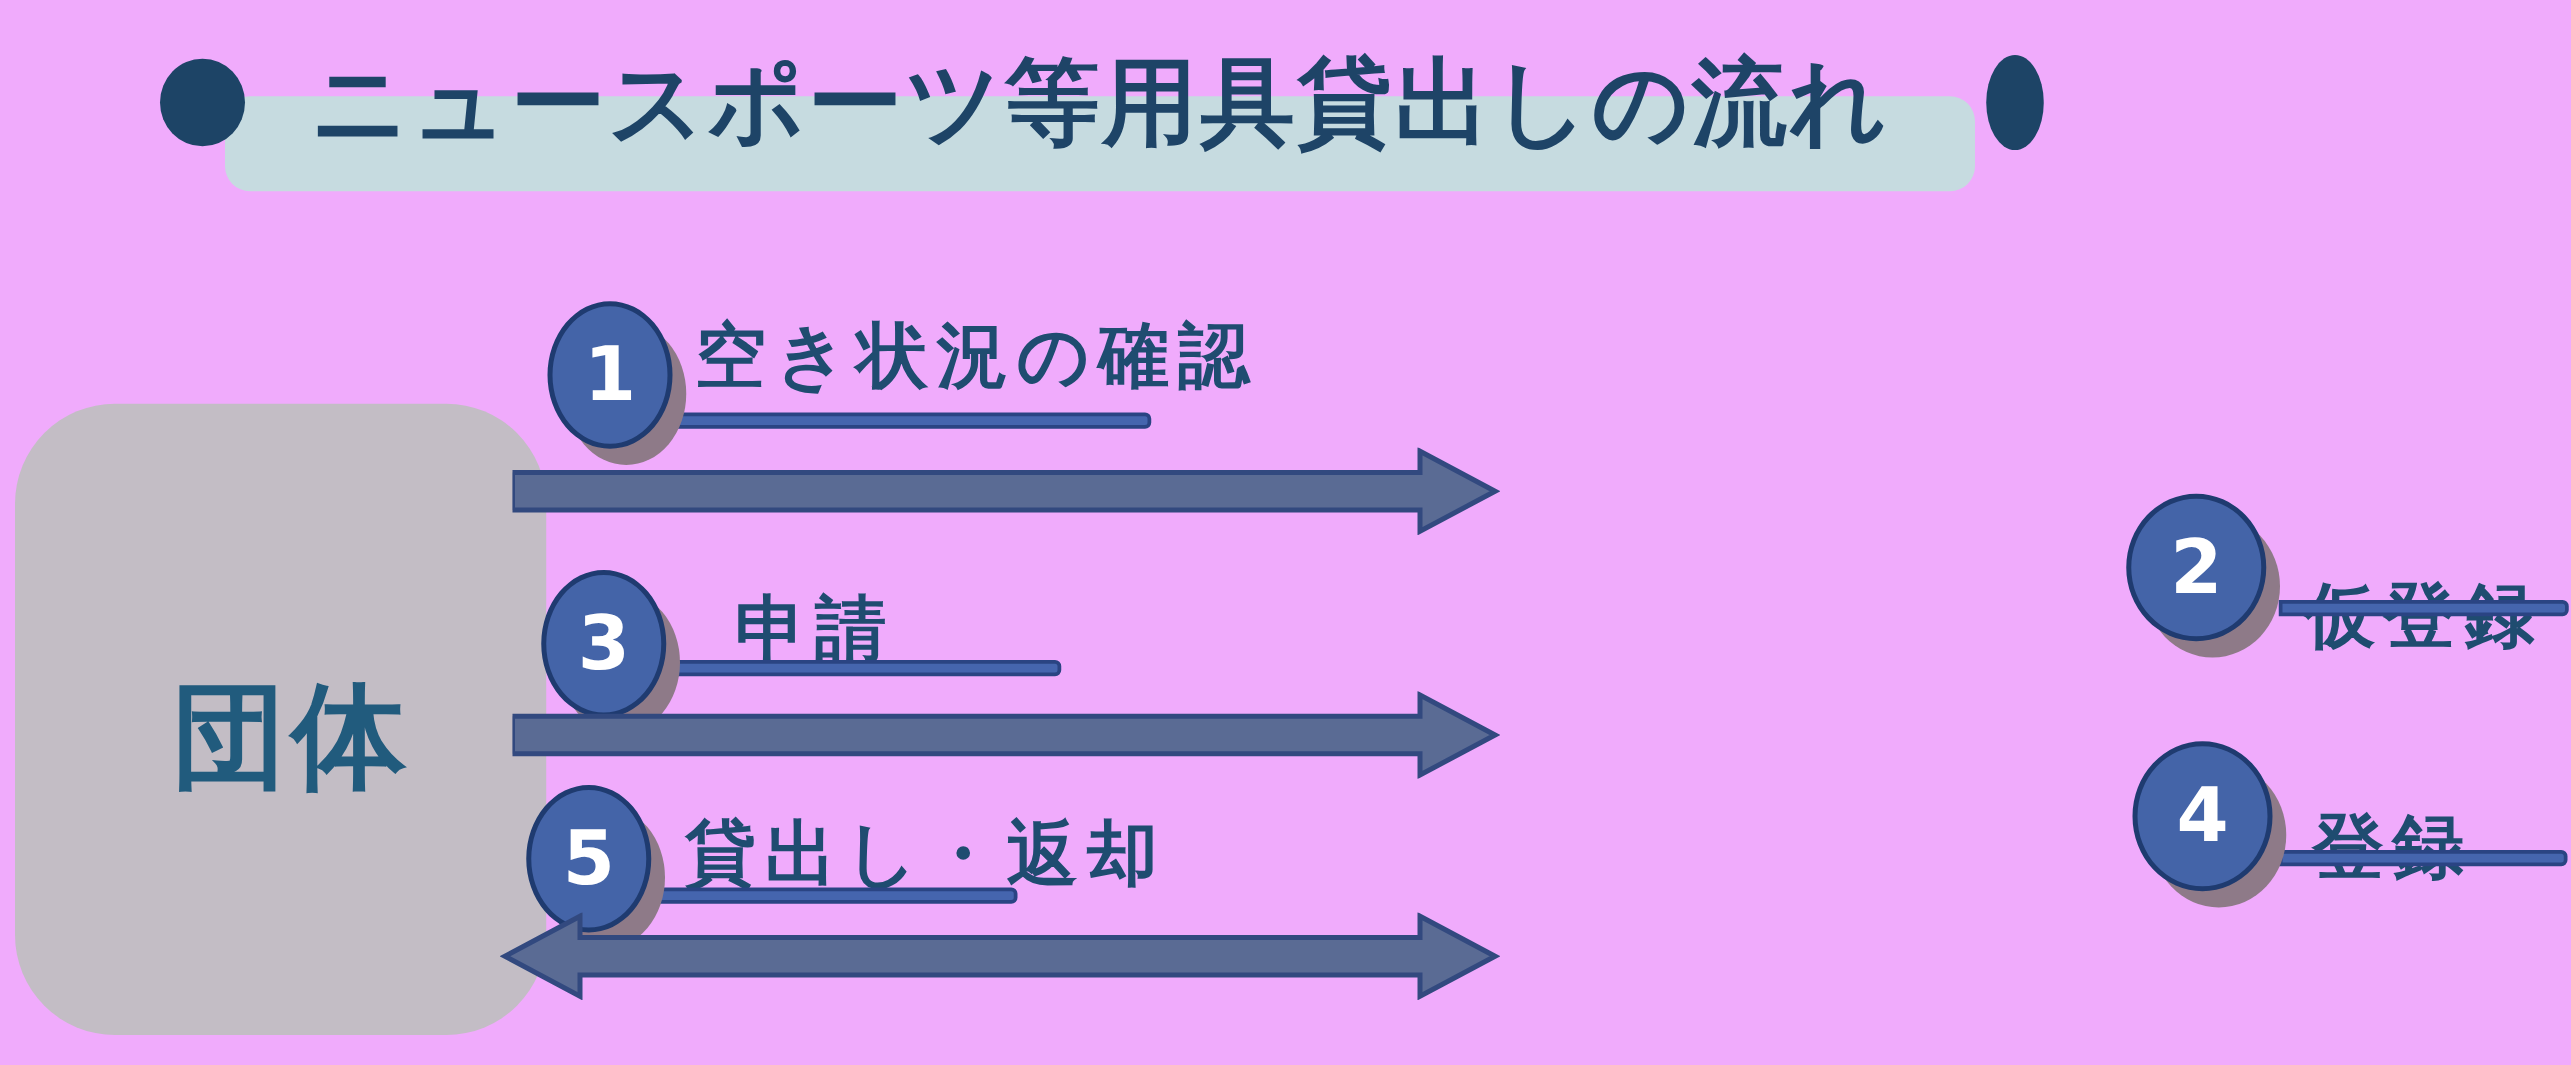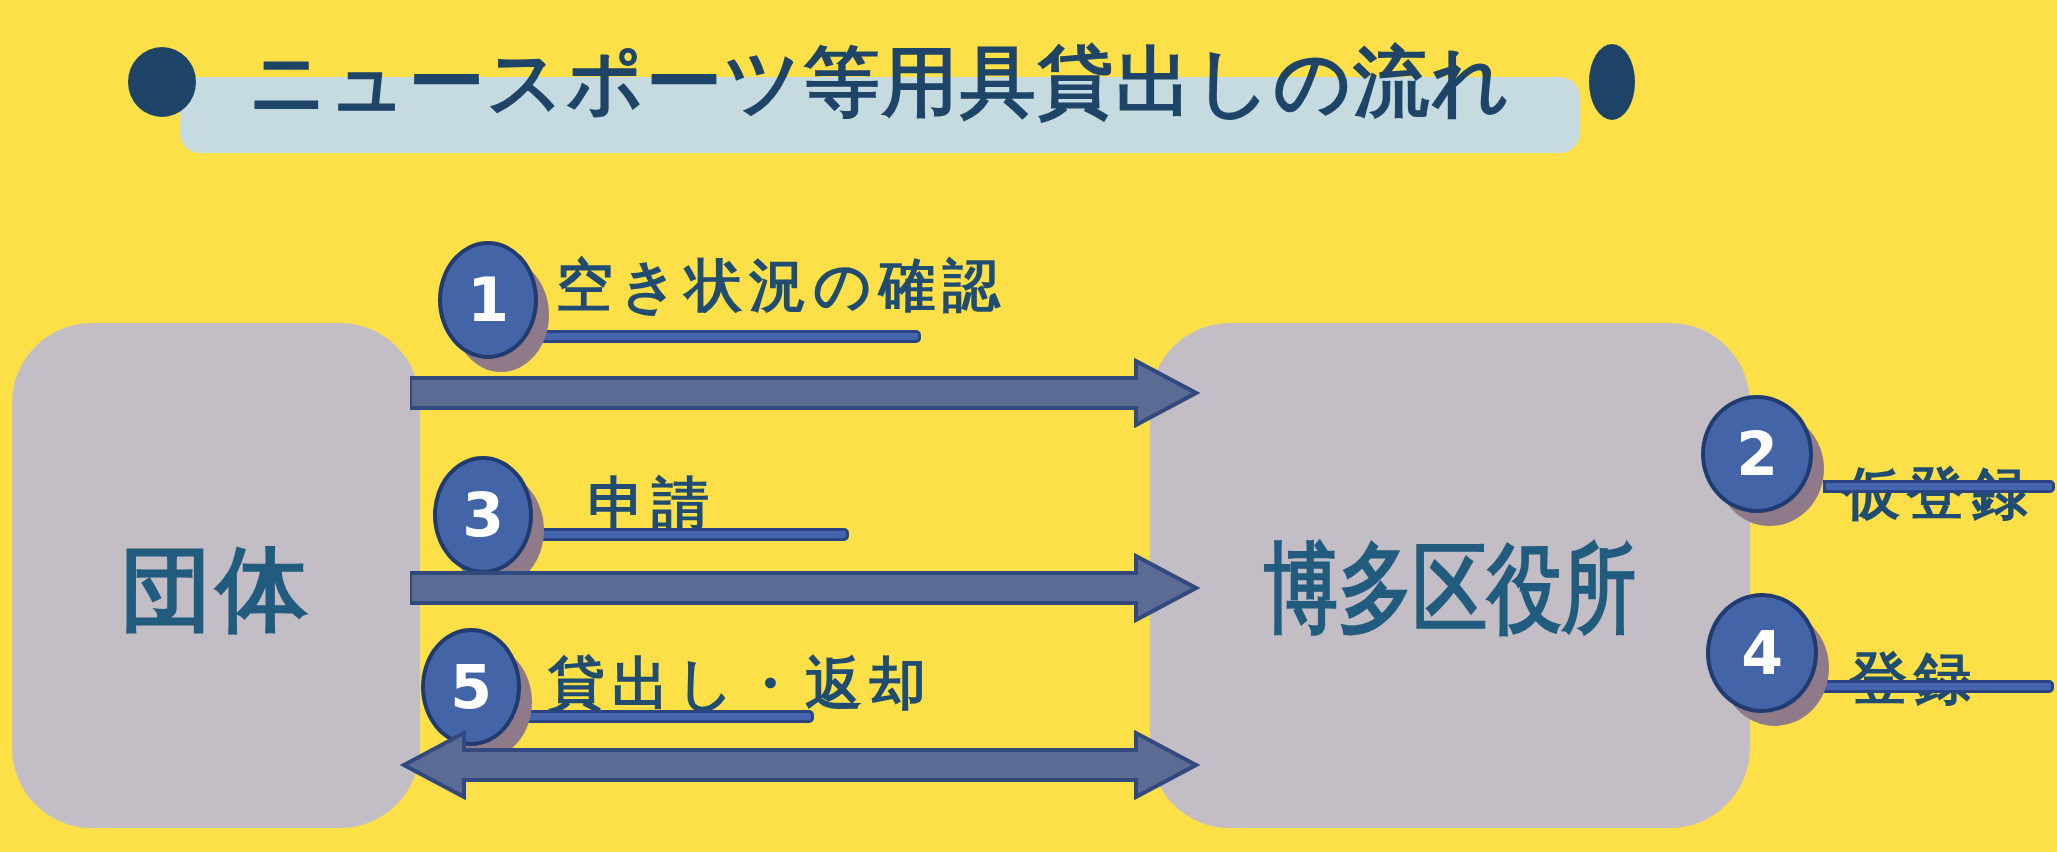--- a/index.html
+++ b/index.html
@@ -1,36 +1,36 @@
 <!DOCTYPE html>
 <html style="--banner: #C6DBE0; --bullet: #1D4466; --title-text: #1E4467; --box-fill: #C3BDC5; --box-text: #215B7D; --arrow-fill: #5A6B94; --arrow-border: #32497F; --circle-fill: #4464A8; --circle-border: #1F3B70; --circle-shadow: #8E7A88; --step-label: #1F4C70; --underline-fill: #4565AE; --underline-border: #2A4483; --number-text: #FFFFFF;"><head>
 <meta charset="utf-8">
 <style>
   html,body{margin:0;padding:0;background:#ffffff;}
   .canvas{
-    position:relative;width:2057px;height:852px;overflow:hidden;background:#fde047;
+    position:relative;width:2057px;height:852px;overflow:hidden;background:#f0abfc;
     font-family:"DejaVu Sans",sans-serif;
   }
   
   .banner{
     position:absolute;left:180px;top:77px;width:1400px;height:76px;
     background:var(--banner,#C6DBE0);border-radius:20px;z-index:1;
   }
   .bullet{position:absolute;background:var(--bullet,#1D4466);border-radius:50%;z-index:2;}
   .bullet.left{left:128px;top:47px;width:68px;height:70px;}
   .bullet.right{left:1589px;top:44px;width:46px;height:76px;}
   .title{
     position:absolute;left:180px;top:22px;width:1400px;height:120px;line-height:120px;
     text-align:center;font-size:76px;font-weight:700;letter-spacing:2px;
     color:var(--title-text,#1E4467);z-index:5;white-space:nowrap;
   }
   
   .entity{
     position:absolute;top:323px;height:505px;background:var(--box-fill,#C3BDC5);
-    border-radius:80px;z-index:0;display:flex;align-items:center;justify-content:center;
+    border-radius:80px;z-index:0;display:flex;align-items:center;justify-content:center;padding-left:17px;
   }
   .entity .ent-label{
     color:var(--box-text,#215B7D);font-weight:700;white-space:nowrap;
     padding-top:28px;
   }
   .entity.left{left:12px;width:408px;}
   .entity.left .ent-label{font-size:92px;letter-spacing:4px;}
   .entity.right{left:1150px;width:600px;}
   .entity.right .ent-label{font-size:98px;letter-spacing:0;transform:scaleX(0.76);}
   
@@ -80,23 +80,20 @@
 <div class="canvas">
 
   <div class="banner"></div>
   <div class="bullet left"></div>
   <div class="bullet right"></div>
   <div class="title">ニュースポーツ等用具貸出しの流れ</div>
 
   <div class="entity left">
     <span class="ent-label">団体</span>
   </div>
-  <div class="entity right">
-    <span class="ent-label">博多区役所</span>
-  </div>
 
   <div class="slabel l1">空き状況の確認</div>
   <div class="uline u1"></div>
 
   <div class="slabel l2">仮登録</div>
   <div class="uline u2"></div>
 
   <div class="slabel l3">申請</div>
   <div class="uline u3"></div>
 

